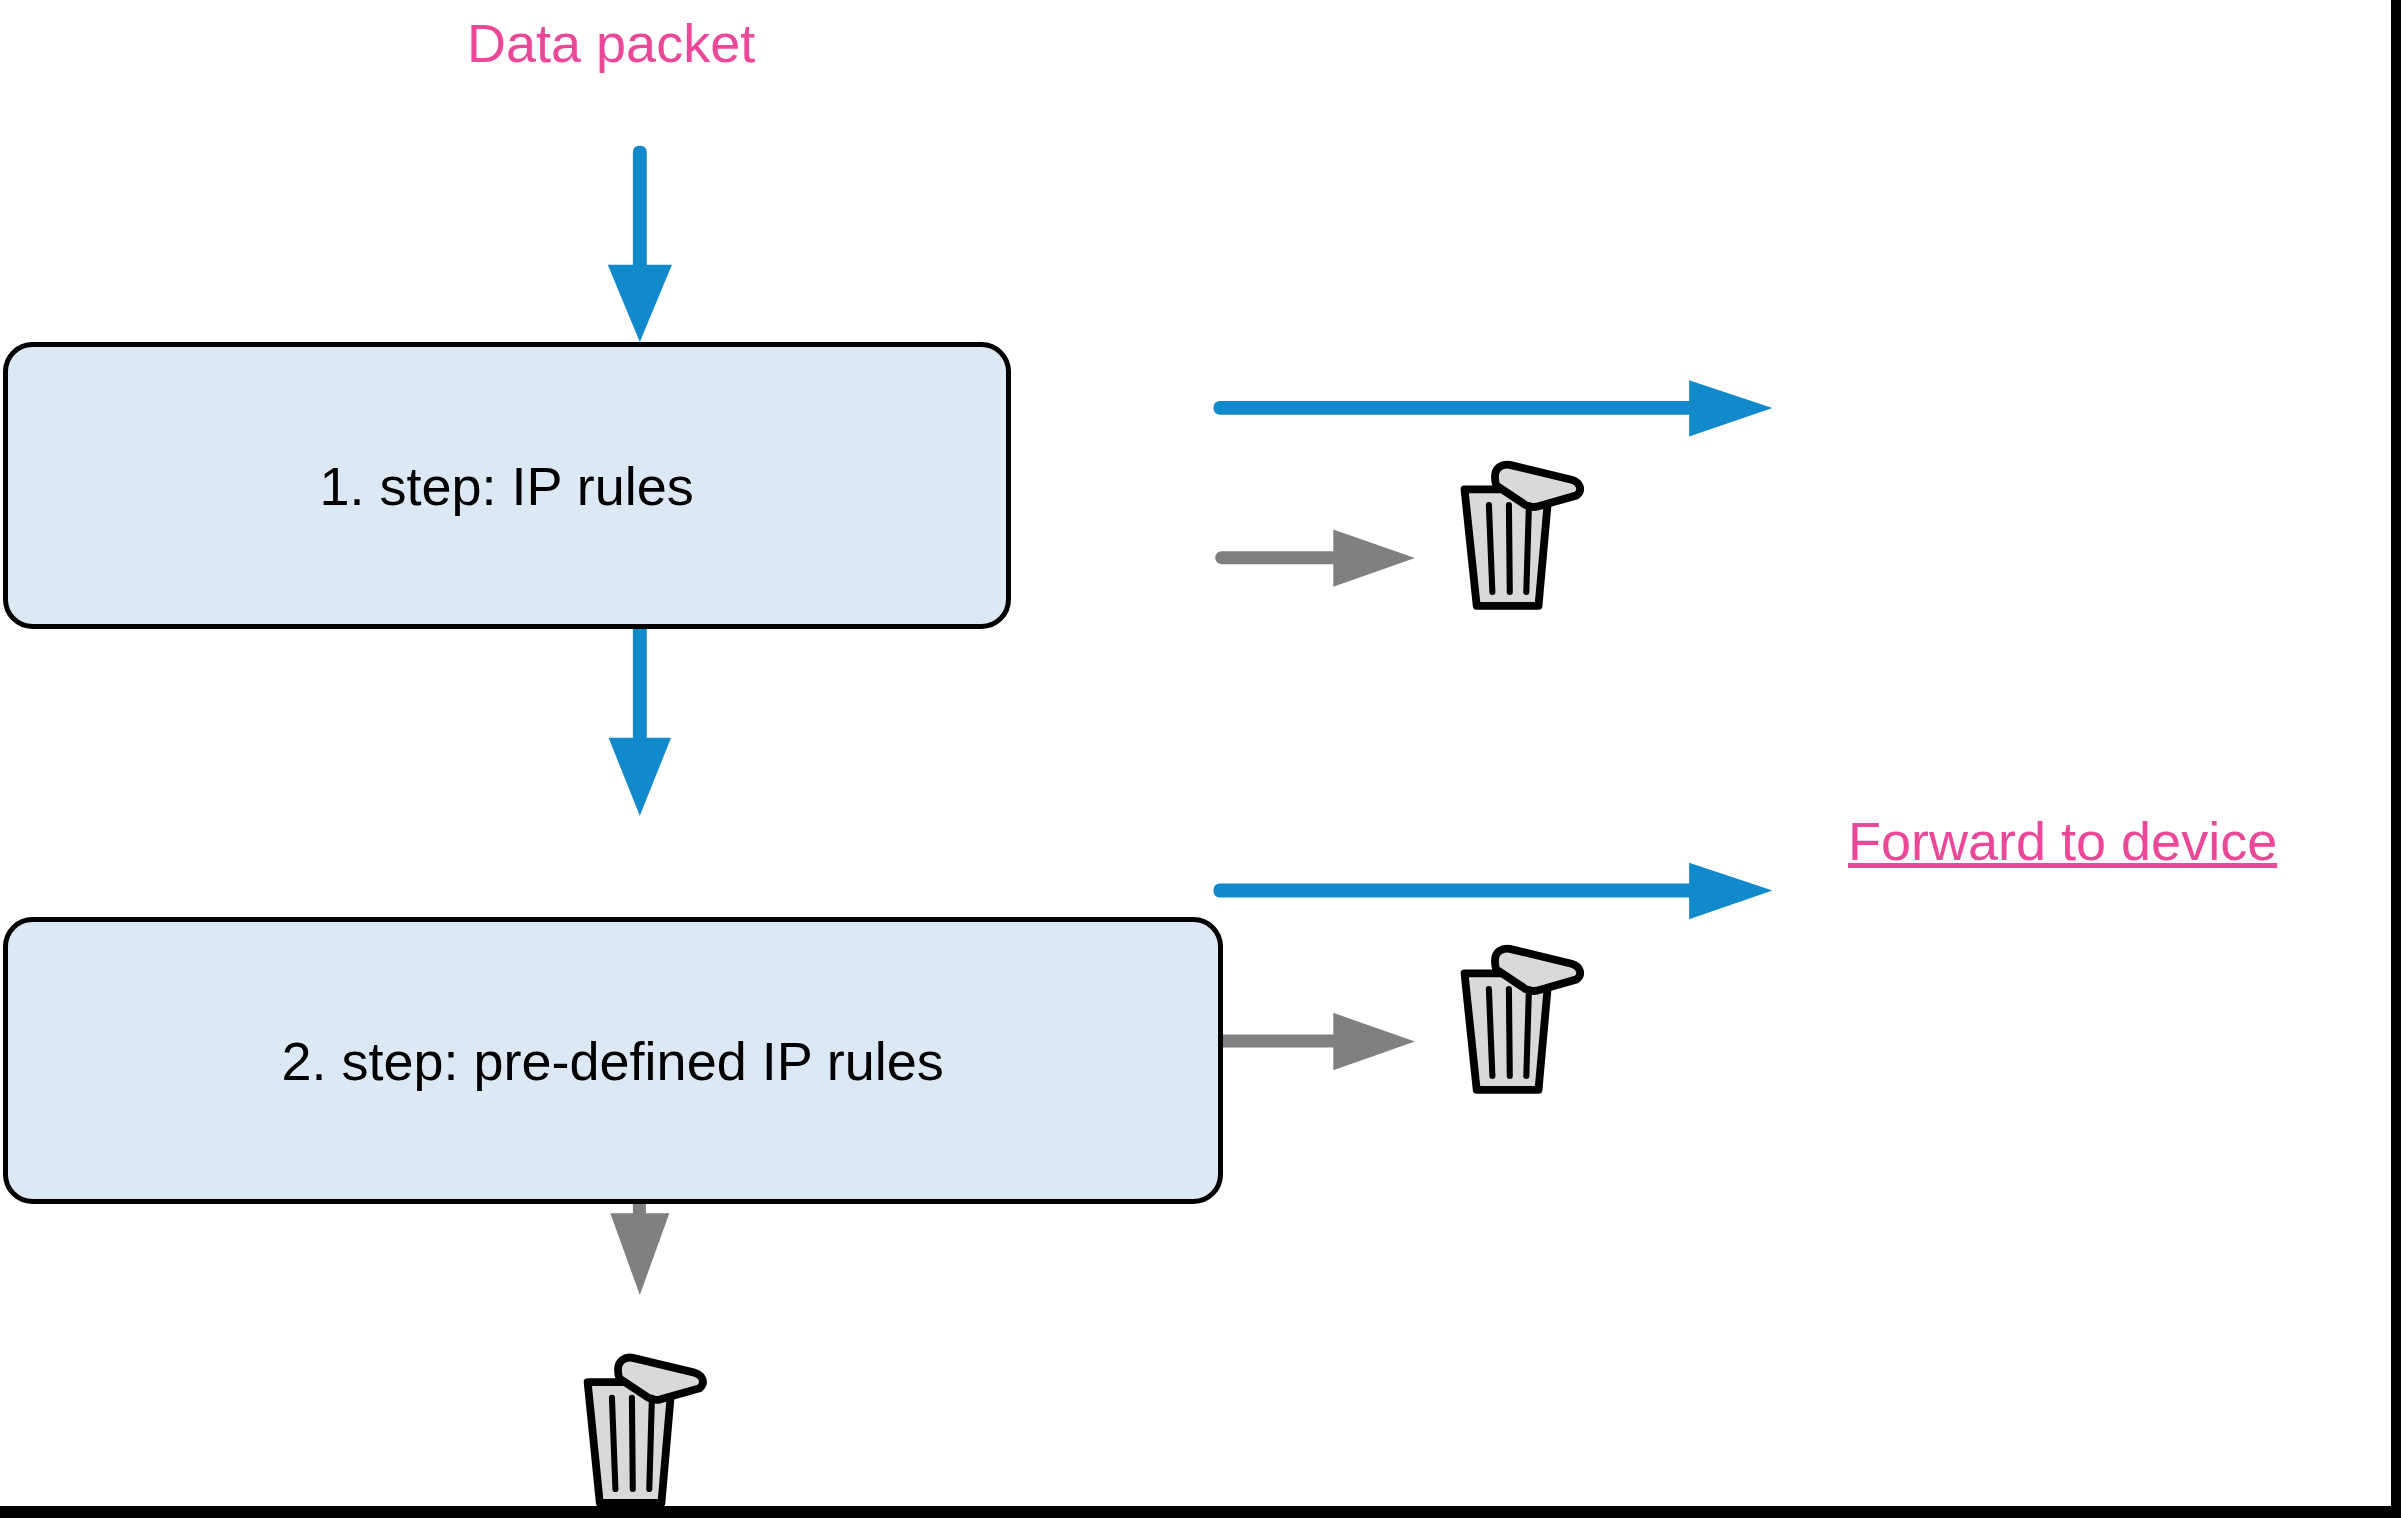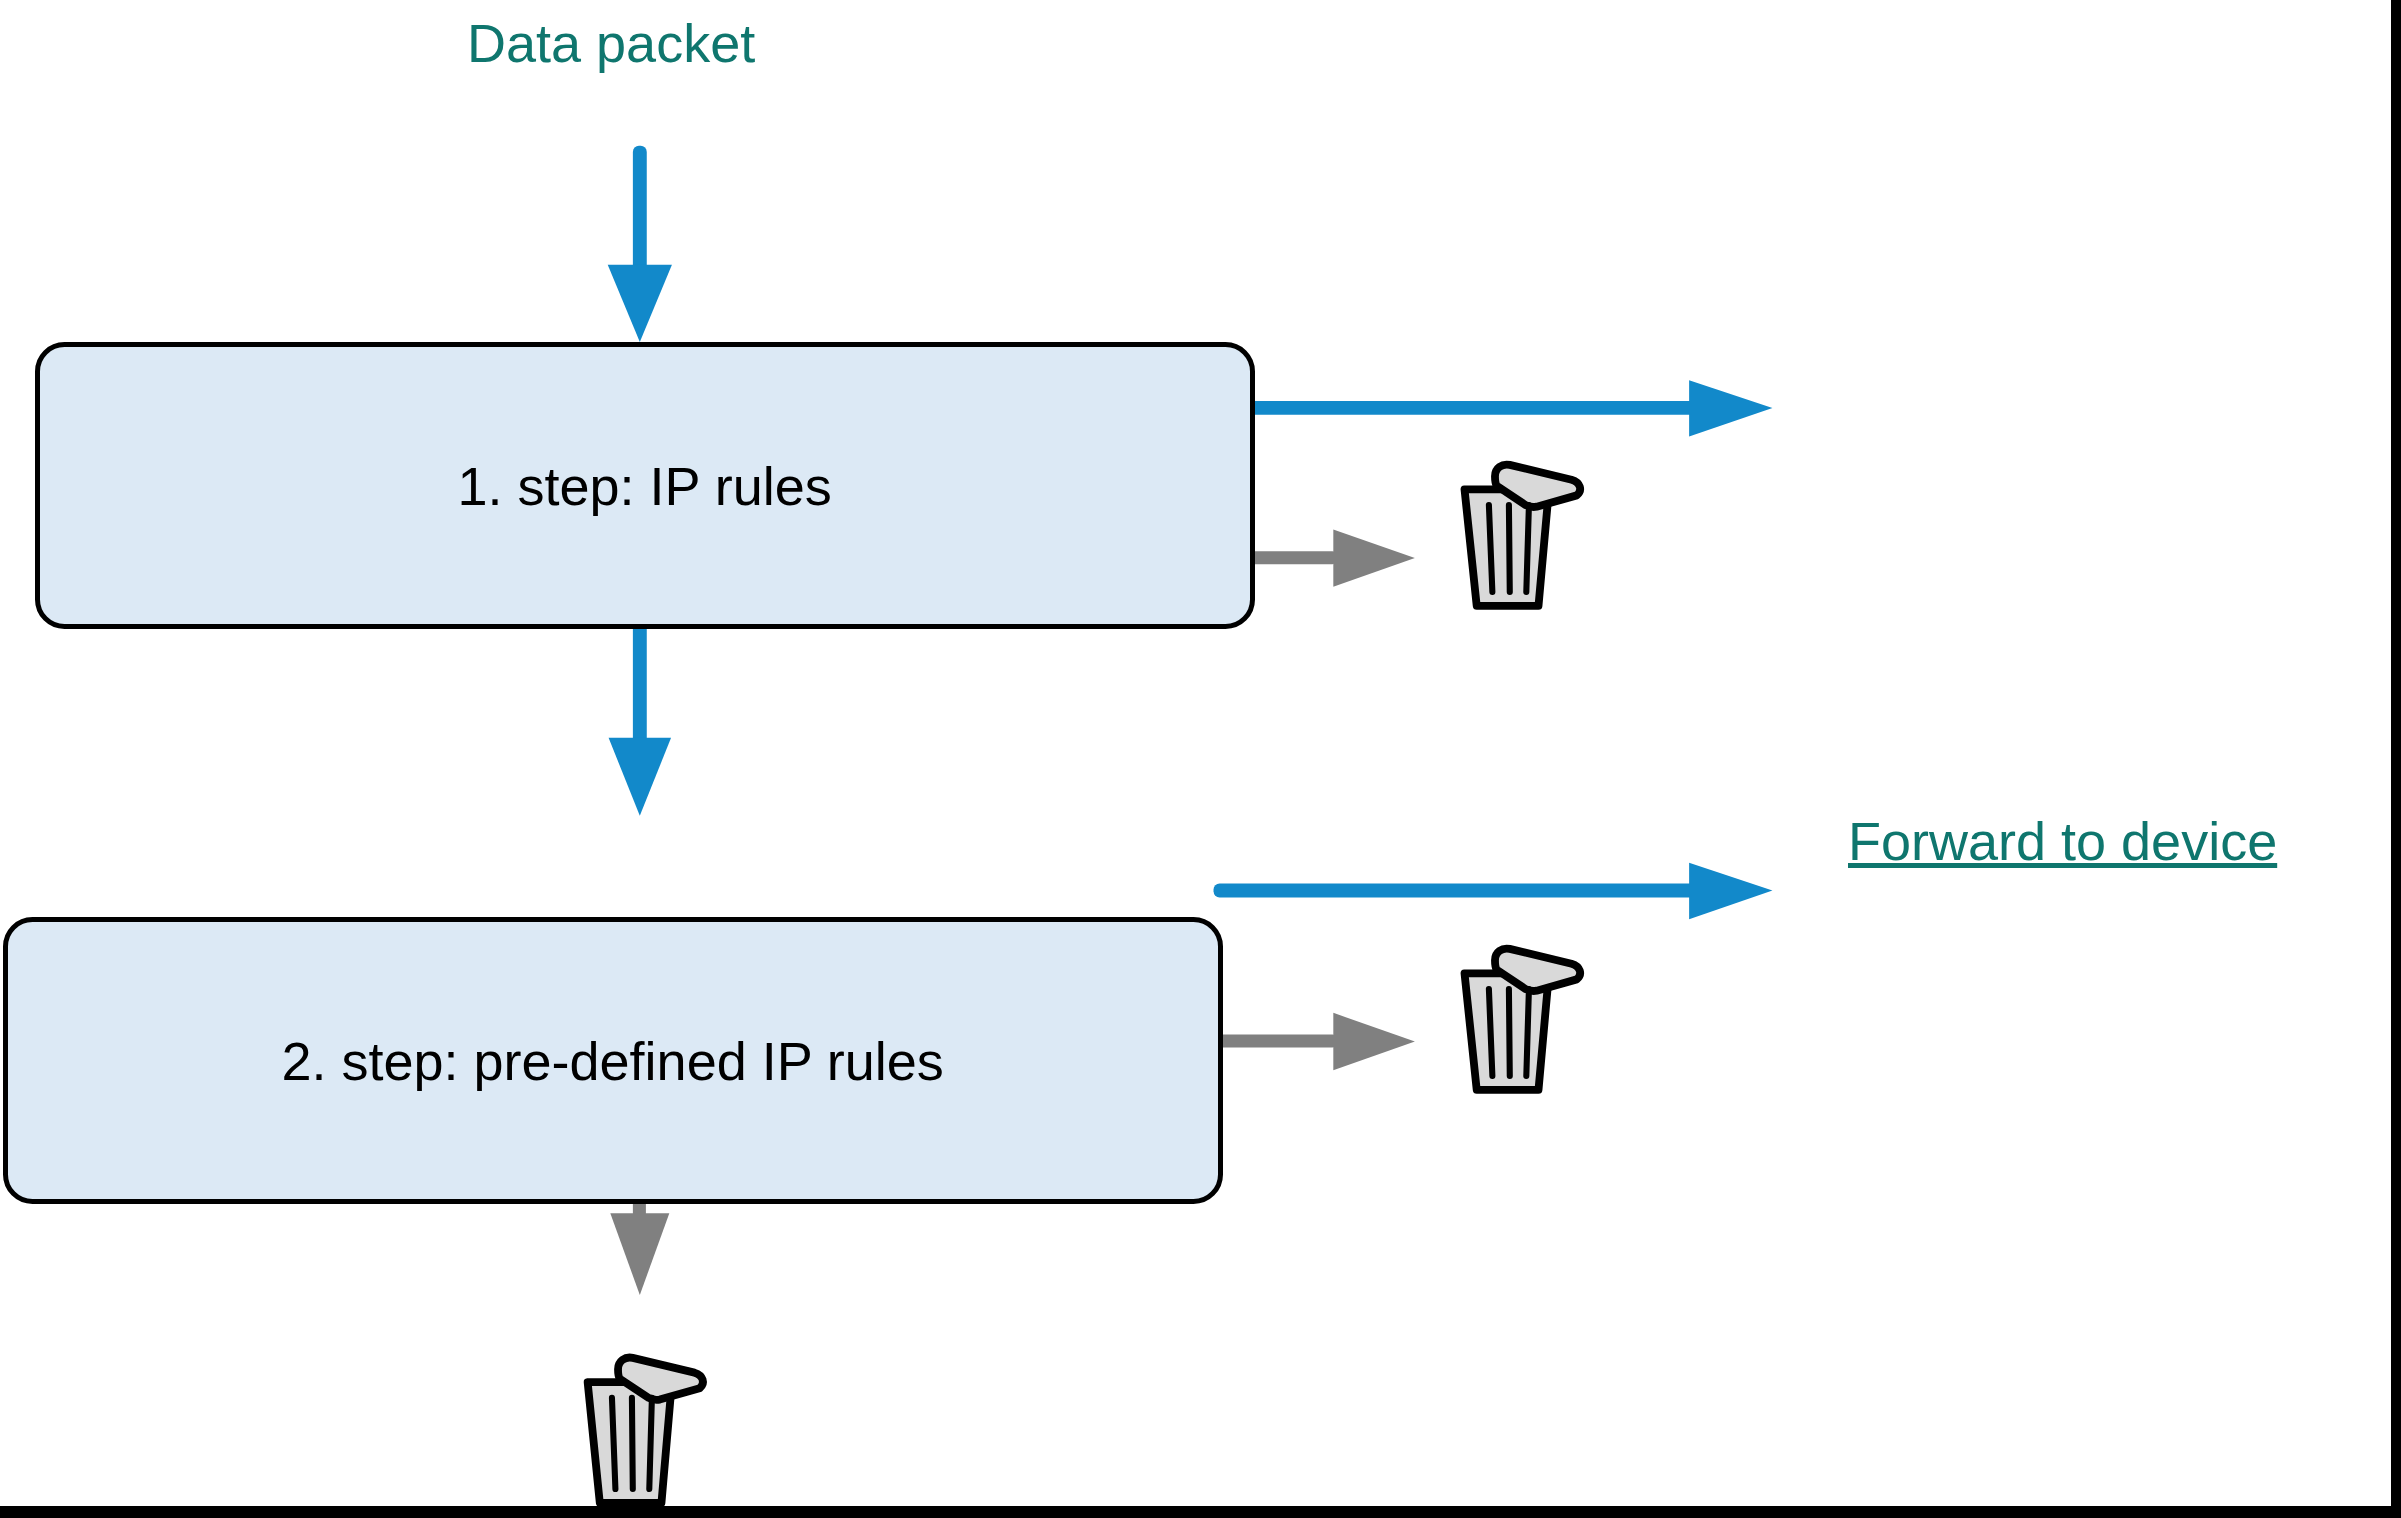--- a/index.html
+++ b/index.html
@@ -45,29 +45,29 @@
     align-items: center;
     justify-content: center;
   }
   .proc-box .proc-label {
     font-size: 54px;
     color: #000000;
     font-family: "Liberation Sans", sans-serif;
     letter-spacing: 0px;
     white-space: nowrap;
   }
-  #box-1 { left: 2.6px;  top: 342px;  width: 1220px; height: 287px; margin-left: 32px; }
+  #box-1 { left: 2.6px;  top: 342px;  width: 1008px; height: 287px; }
   #box-2 { left: 2.6px;  top: 917px; width: 1220px; height: 287px; text-align: center; }
 
   
   .free-text {
     position: absolute;
     font-size: 54px;
     line-height: 68px;
-    color: #0f766e;
+    color: #ec4899;
     font-family: "Liberation Sans", sans-serif;
     white-space: pre-line;
   }
   #label-data-packet { left: 467px; top: 8.7px; }
   #label-fwd-1       { left: 1848px; top: 295px; width: 538px; }
   #label-fwd-2       { left: 1848px; top: 807px; width: 538px; text-decoration: underline; }
 
   
   #arrow-layer {
     position: absolute;

